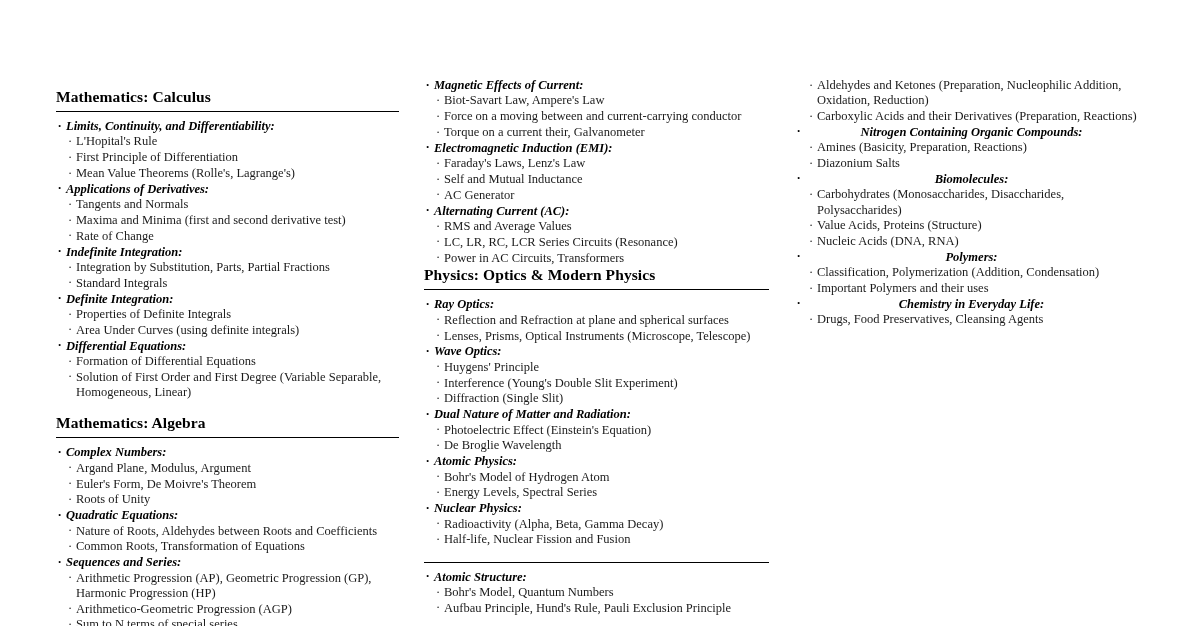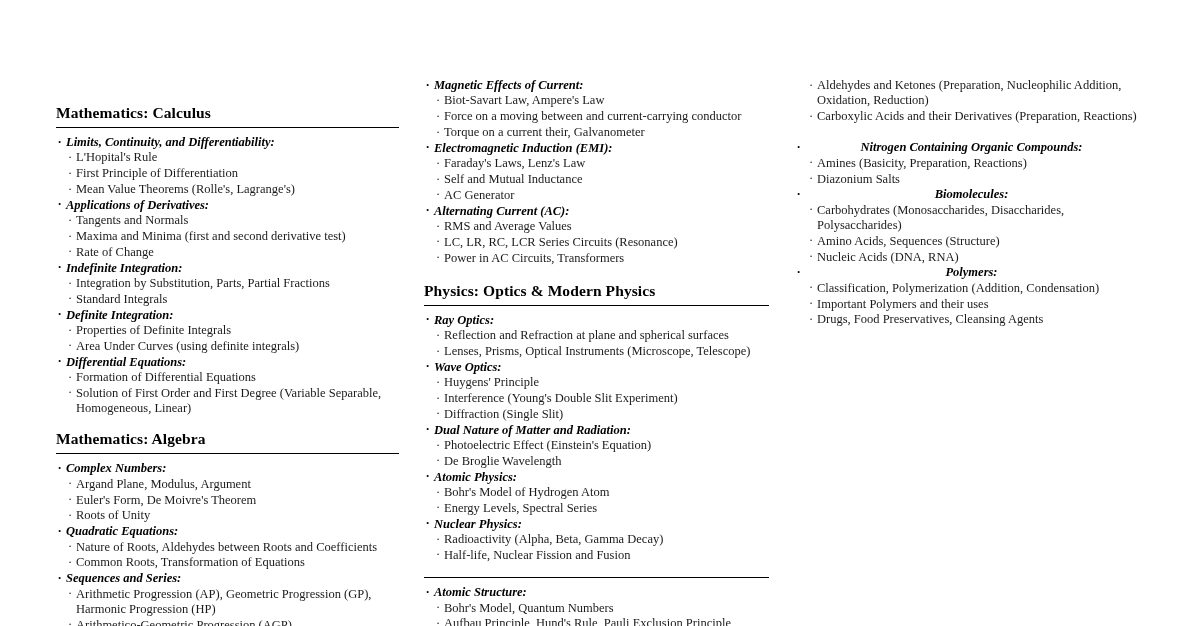--- a/index.html
+++ b/index.html
@@ -45,21 +45,20 @@
     font-size: 15.5px;
     font-weight: bold;
     margin: 0;
     padding: 0 0 5px 0;
     letter-spacing: 0.1px;
     color: #000000;
     line-height: 18px;
   }
   .section {
     margin-bottom: 0;
-    margin-top: 16px;
   }
   .section + .section {
     margin-top: 14px;
   }
   .heading-rule {
     border: 0;
     border-top: 1.6px solid #000000;
     margin: 0 0 7px 0;
     height: 0;
     width: 343px;
@@ -448,21 +447,21 @@
               </li>
               <li class="topic">
                 <div class="topic-title">Biomolecules:</div>
                 <ul class="subtopic-list">
                   <li class="subtopic">
                     <span class="bullet">·</span>
                     <span class="sub-text">Carbohydrates (Monosaccharides, Disaccharides, Polysaccharides)</span>
                   </li>
                   <li class="subtopic">
                     <span class="bullet">·</span>
-                    <span class="sub-text">Amino Acids, Sequences (Structure)</span>
+                    <span class="sub-text">Value Acids, Proteins (Structure)</span>
                   </li>
                   <li class="subtopic">
                     <span class="bullet">·</span>
                     <span class="sub-text">Nucleic Acids (DNA, RNA)</span>
                   </li>
                 </ul>
               </li>
               <li class="topic">
                 <div class="topic-title">Polymers:</div>
                 <ul class="subtopic-list">
@@ -470,20 +469,21 @@
                     <span class="bullet">·</span>
                     <span class="sub-text">Classification, Polymerization (Addition, Condensation)</span>
                   </li>
                   <li class="subtopic">
                     <span class="bullet">·</span>
                     <span class="sub-text">Important Polymers and their uses</span>
                   </li>
                 </ul>
               </li>
               <li class="topic">
+                <div class="topic-title">Chemistry in Everyday Life:</div>
                 <ul class="subtopic-list">
                   <li class="subtopic">
                     <span class="bullet">·</span>
                     <span class="sub-text">Drugs, Food Preservatives, Cleansing Agents</span>
                   </li>
                 </ul>
               </li>
             </ul>
           </div>
         </div>

